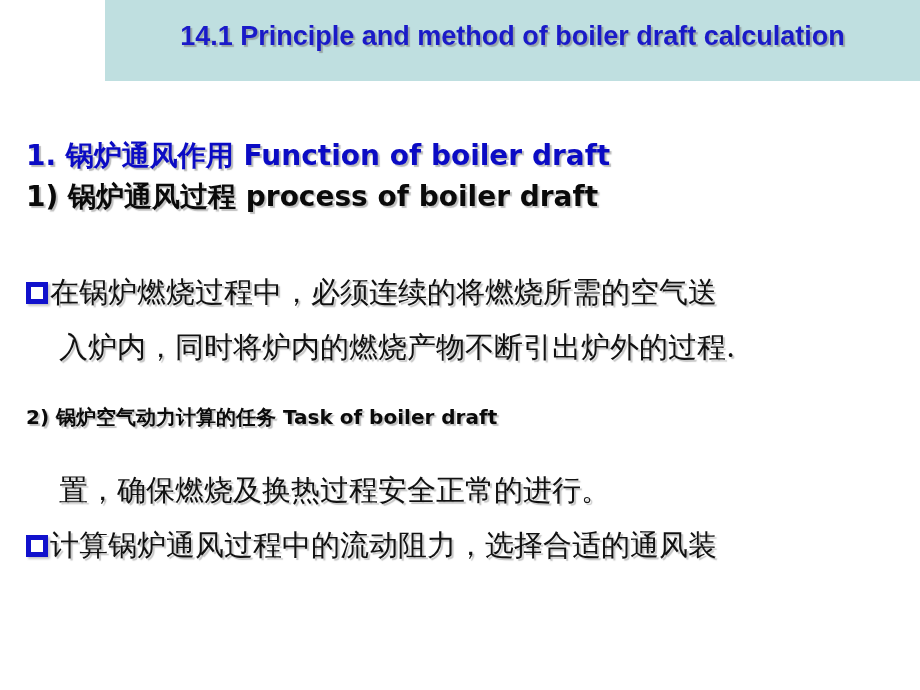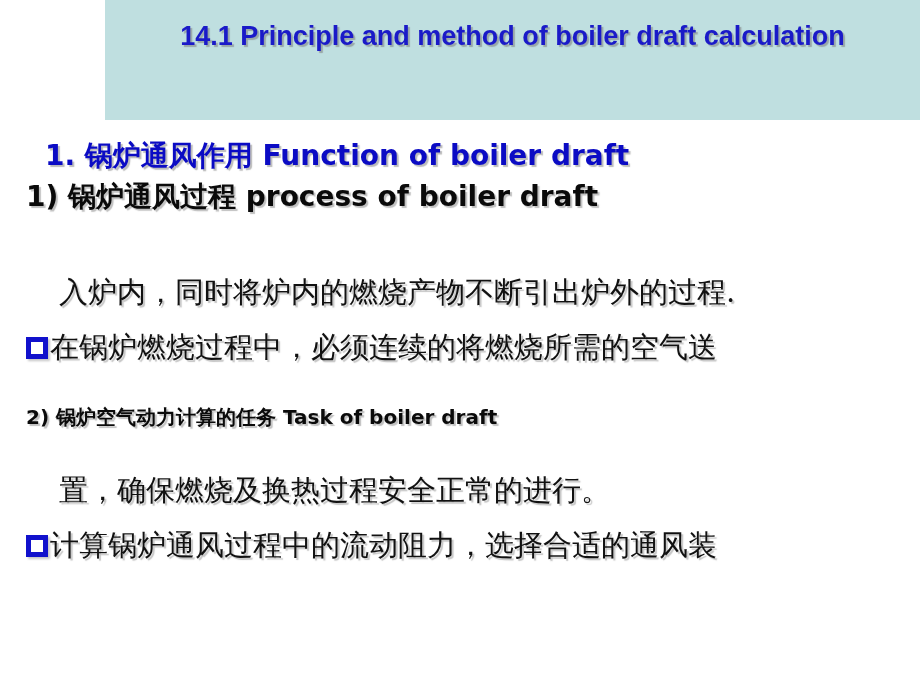--- a/index.html
+++ b/index.html
@@ -21,21 +21,21 @@
     height: 690px;
     background: #ffffff;
   }
 
   
   .title-banner {
     position: absolute;
     left: 105px;
     top: 0px;
     width: 815px;
-    height: 120px;
+    height: 81px;
     background: #bfdfe0;
     box-sizing: border-box;
     padding: 8px;
     text-align: center;
   }
 
   .title-en {
     position: absolute;
     left: 0;
     right: 0;
@@ -86,21 +86,20 @@
 
   
   .heading-1 {
     left: 26px;
     top: 26px;
     font-family: "DejaVu Sans", "Liberation Sans", sans-serif;
     font-size: 28px;
     line-height: 34px;
     color: #0b0bc4;
     text-shadow: 2px 2px 1px rgba(150,150,150,0.65);
-    margin-left: 19px;
   }
 
   .heading-2 {
     left: 26px;
     top: 67px;
     font-family: "DejaVu Sans", "Liberation Sans", sans-serif;
     font-size: 28px;
     line-height: 34px;
     color: #0a0a0a;
     text-shadow: 2px 2px 1px rgba(150,150,150,0.6);
@@ -160,25 +159,25 @@
     <div class="title-en">14.1 Principle and method of boiler draft calculation</div>
   </div>
 
   <div class="body-area">
 
     <div class="line heading-1">1. 锅炉通风作用 Function of boiler draft</div>
 
     <div class="line heading-2">1) 锅炉通风过程 process of boiler draft</div>
 
     <div class="bullet-block b1">
+      <div class="bullet-row">
+        <span class="bullet-marker"></span><span>在锅炉燃烧过程中，必须连续的将燃烧所需的空气送</span>
+      </div>
       <div class="bullet-row cont">
         <span>入炉内，同时将炉内的燃烧产物不断引出炉外的过程.</span>
-      </div>
-      <div class="bullet-row">
-        <span class="bullet-marker"></span><span>在锅炉燃烧过程中，必须连续的将燃烧所需的空气送</span>
       </div>
     </div>
 
     <div class="line heading-3">2) 锅炉空气动力计算的任务 Task of boiler draft</div>
 
     <div class="bullet-block b2">
       <div class="bullet-row cont">
         <span>置，确保燃烧及换热过程安全正常的进行。</span>
       </div>
       <div class="bullet-row">

